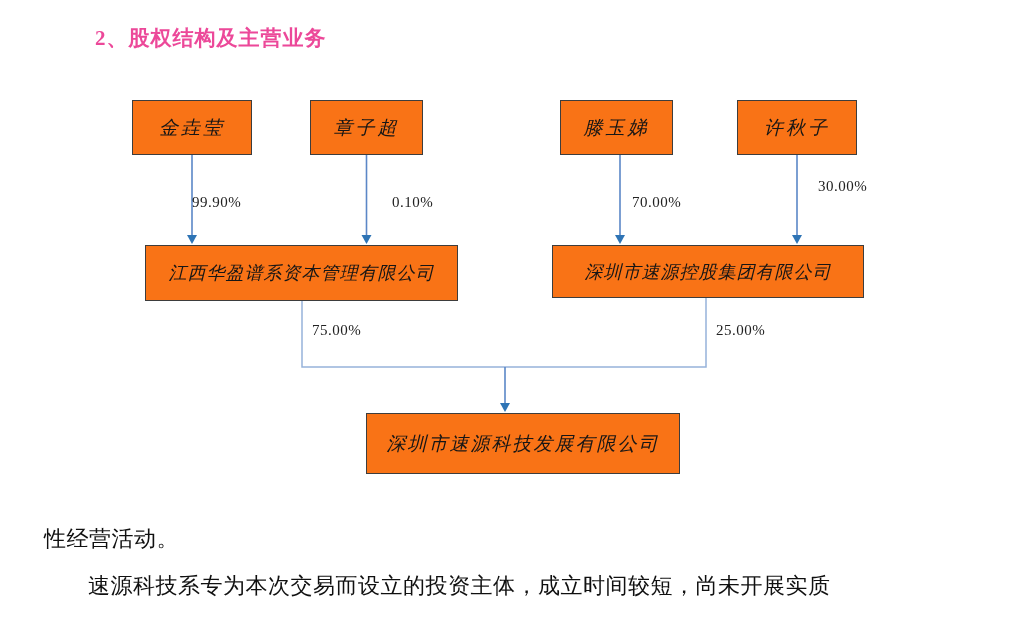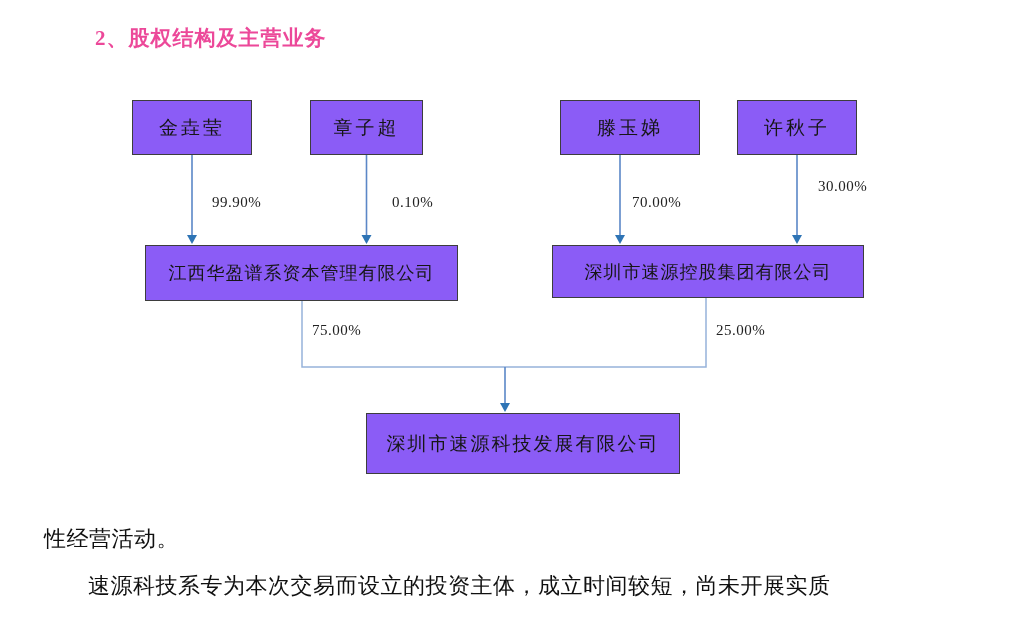--- a/index.html
+++ b/index.html
@@ -16,23 +16,23 @@
   }
   .heading{
     position:absolute;left:95px;top:24px;margin:0;
     font-size:21px;font-weight:bold;letter-spacing:1px;color:#ec4899;
   }
   .connectors{position:absolute;left:0;top:0;pointer-events:none;}
   .connectors .stem{stroke:var(--line-upper);stroke-width:1.6;}
   .connectors .joint{stroke:var(--line-lower);stroke-width:1.5;fill:none;}
   .connectors polygon{fill:var(--arrow);}
   .box{
-    position:absolute;border:1.5px solid var(--border);background:#8b5cf6;
+    position:absolute;border:1.5px solid var(--border);background:#f97316;
     display:flex;align-items:center;justify-content:center;text-align:center;
-    box-sizing:border-box;color:var(--ink);
+    box-sizing:border-box;color:var(--ink);font-style:italic;
   }
   .box .lbl{display:block;}
   .person{font-size:19px;letter-spacing:3px;}
   .company{font-size:18px;letter-spacing:1px;line-height:26px;padding:4px 14px;}
   .pct{
     position:absolute;font-size:15px;color:#222;letter-spacing:0.5px;white-space:nowrap;
   }
   .para{
     position:absolute;left:44px;top:515px;width:950px;
     font-size:22px;line-height:47px;color:#101010;letter-spacing:0.5px;
@@ -72,28 +72,28 @@
       <polygon points="500,403 510,403 505,412"></polygon>
     </g>
   </svg>
 
   <div class="box person" style="left:132px;top:100px;width:120px;height:55px;">
     <span class="lbl">金垚莹</span>
   </div>
   <div class="box person" style="left:310px;top:100px;width:113px;height:55px;">
     <span class="lbl">章子超</span>
   </div>
-  <div class="box person" style="left:560px;top:100px;width:140px;height:55px;">
+  <div class="box person" style="left:560px;top:100px;width:113px;height:55px;">
     <span class="lbl">滕玉娣</span>
   </div>
   <div class="box person" style="left:737px;top:100px;width:120px;height:55px;">
     <span class="lbl">许秋子</span>
   </div>
 
-  <div class="pct" style="left:212px;top:194px;">99.90%</div>
+  <div class="pct" style="left:192px;top:194px;">99.90%</div>
   <div class="pct" style="left:392px;top:194px;">0.10%</div>
   <div class="pct" style="left:632px;top:194px;">70.00%</div>
   <div class="pct" style="left:818px;top:178px;">30.00%</div>
 
   <div class="box company" style="left:145px;top:245px;width:313px;height:56px;">
     <span class="lbl">江西华盈谱系资本管理有限公司</span>
   </div>
   <div class="box company" style="left:552px;top:245px;width:312px;height:53px;text-align:center;">
     <span class="lbl">深圳市速源控股集团有限公司</span>
   </div>

